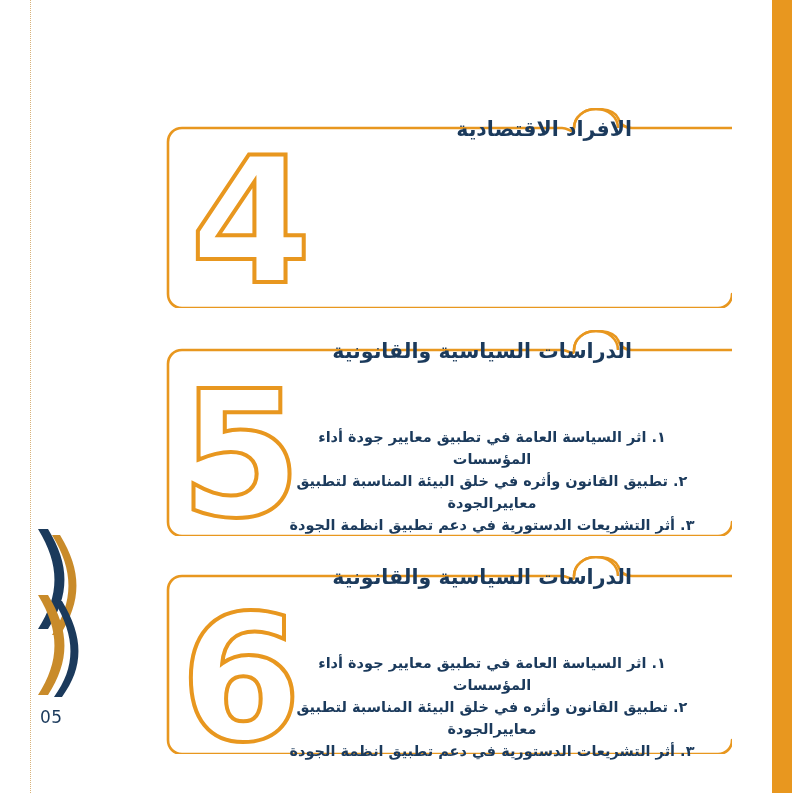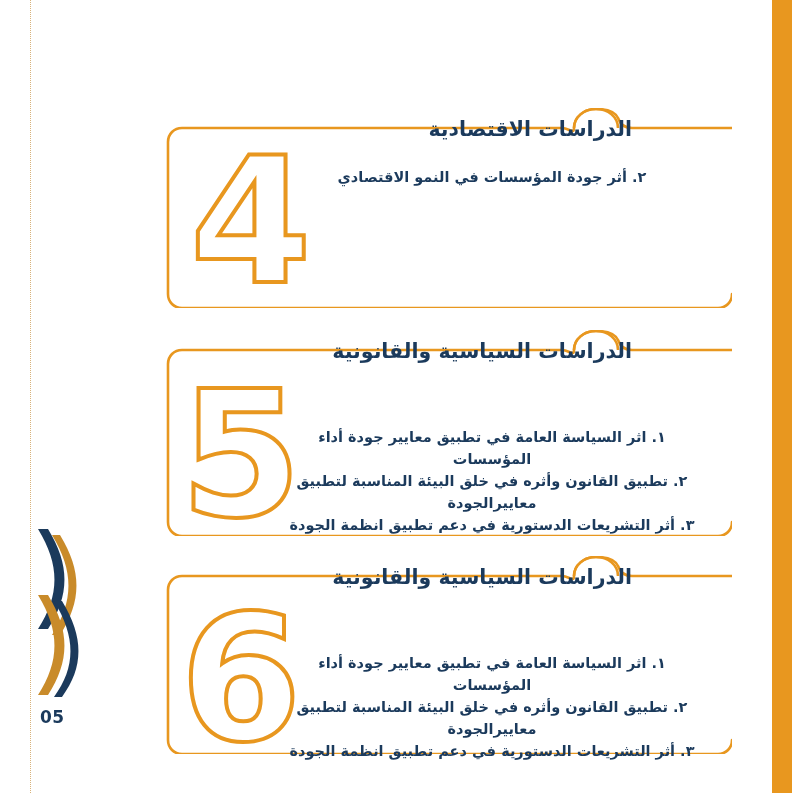--- a/index.html
+++ b/index.html
@@ -32,21 +32,21 @@
     height: 793px;
     border-left: 1px dotted #d8b27a;
   }
 
   
   .page-number {
     position: absolute;
     left: 40px;
     top: 707px;
     font-size: 17px;
-    font-weight: bold;
+    font-weight: normal;
     color: #1b3a5c;
     letter-spacing: 0.5px;
   }
   .ribbon {
     position: absolute;
     left: 26px;
     top: 525px;
     width: 70px;
     height: 175px;
   }
@@ -133,24 +133,23 @@
 
 <div class="page-number">05</div>
 
 <div class="section" id="section-1">
   <div class="frame">
     <svg width="660" height="200" viewBox="0 0 660 200" fill="none">
       <path d="M660 20 L 560 20 C 552 20 548 16 546 10 C 542 2 532 1 524 1 C 512 1 502 9 502 20 C 502 27 497 20 490 20 L 110 20 C 102 20 96 26 96 34 L 96 186 C 96 194 102 200 110 200 L 646 200 C 654 200 660 194 660 186" stroke="#e8971f" stroke-width="2.6" stroke-linecap="round"></path>
       <path d="M502 20 C 502 9 512 1 524 1 C 536 1 546 9 546 20" stroke="#e8971f" stroke-width="2.6" fill="none"></path>
     </svg>
   </div>
-  <div class="section-title">الدراسات الاقتصادية</div>
+  <div class="section-title">الافراد الاقتصادية</div>
   <div class="big-number">4</div>
   <div class="items">
-    <div class="item">٢. أثر جودة المؤسسات في النمو الاقتصادي</div>
   </div>
 </div>
 
 <div class="section" id="section-2">
   <div class="frame">
     <svg width="660" height="206" viewBox="0 0 660 206" fill="none">
       <path d="M660 20 L 560 20 C 552 20 548 16 546 10 C 542 2 532 1 524 1 C 512 1 502 9 502 20 C 502 27 497 20 490 20 L 110 20 C 102 20 96 26 96 34 L 96 192 C 96 200 102 206 110 206 L 646 206 C 654 206 660 200 660 192" stroke="#e8971f" stroke-width="2.6" stroke-linecap="round"></path>
       <path d="M502 20 C 502 9 512 1 524 1 C 536 1 546 9 546 20" stroke="#e8971f" stroke-width="2.6" fill="none"></path>
     </svg>
   </div>

